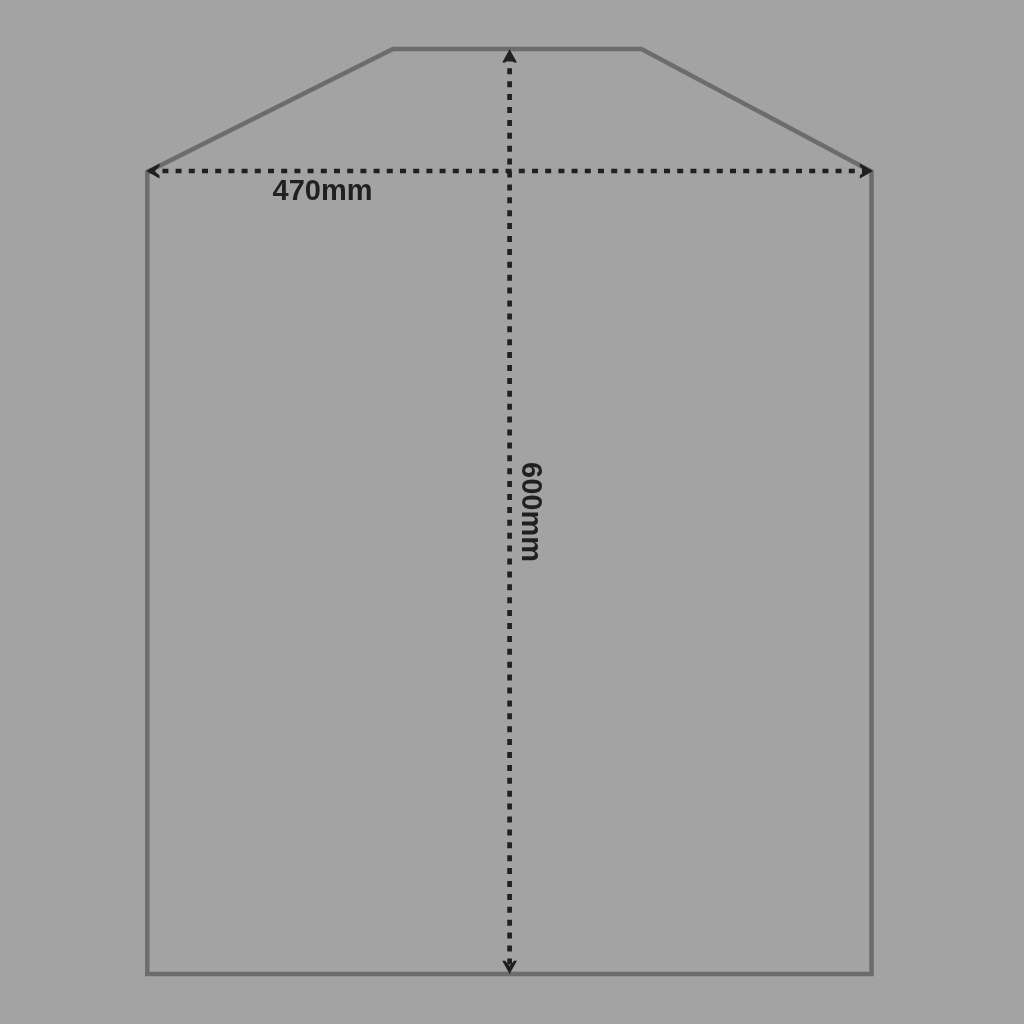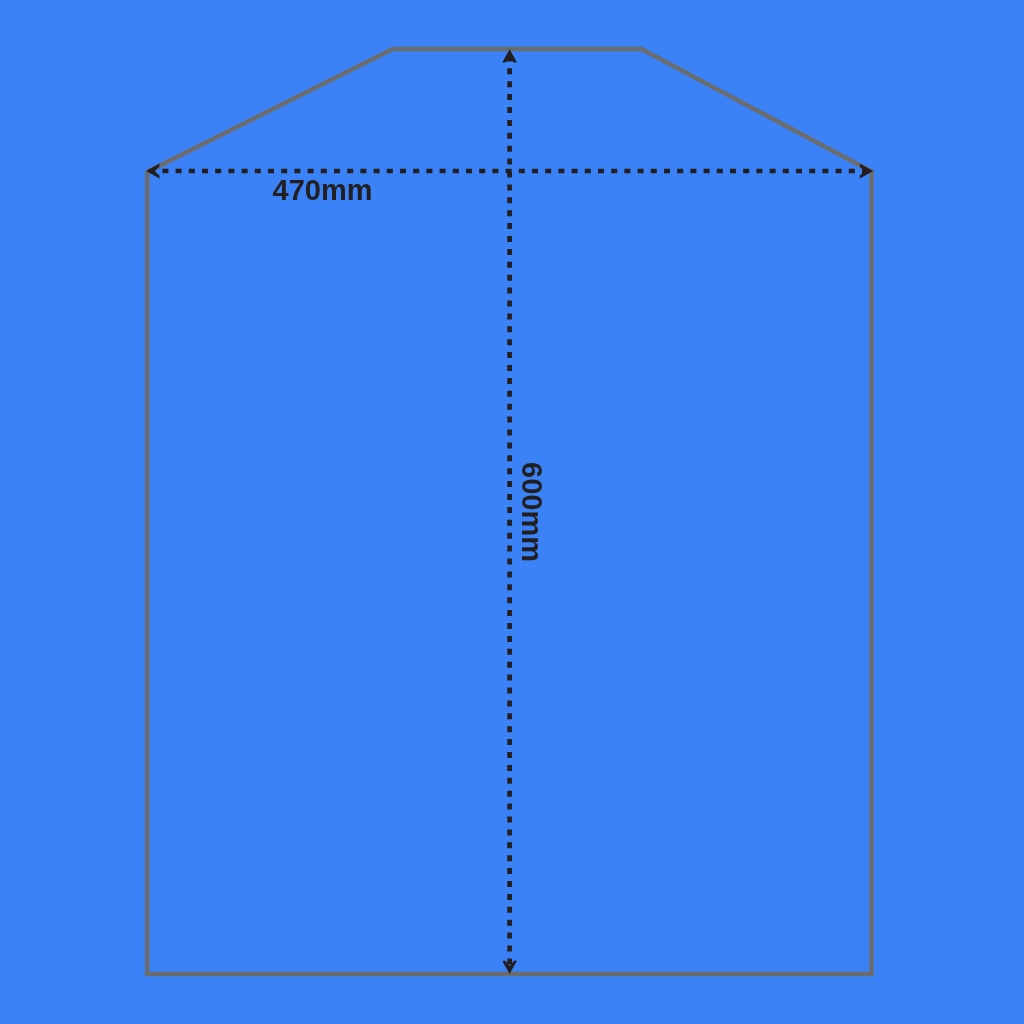--- a/index.html
+++ b/index.html
@@ -1,16 +1,16 @@
 <!DOCTYPE html>
 <html><head>
 <meta charset="utf-8">
 <style>
   html,body{margin:0;padding:0;background:#ffffff;}
-  .page{width:1024px;height:1024px;position:relative;background:#3b82f6;overflow:hidden;}
+  .page{width:1024px;height:1024px;position:relative;background:#a3a3a3;overflow:hidden;}
   svg{display:block;}
   text{font-family:"Liberation Sans", sans-serif;font-weight:bold;fill:#231f20;}
 </style>
 </head>
 <body>
 <div class="page">
 <svg width="1024" height="1024" viewBox="0 0 1024 1024">
 
   <path d="M 392.9 48.9 L 641.4 48.9 L 871.5 171.5 L 871.5 973.9 L 147.3 973.9 L 147.3 172 Z" fill="none" stroke="#6b6c6e" stroke-width="4.5" stroke-linejoin="miter"></path>
 

